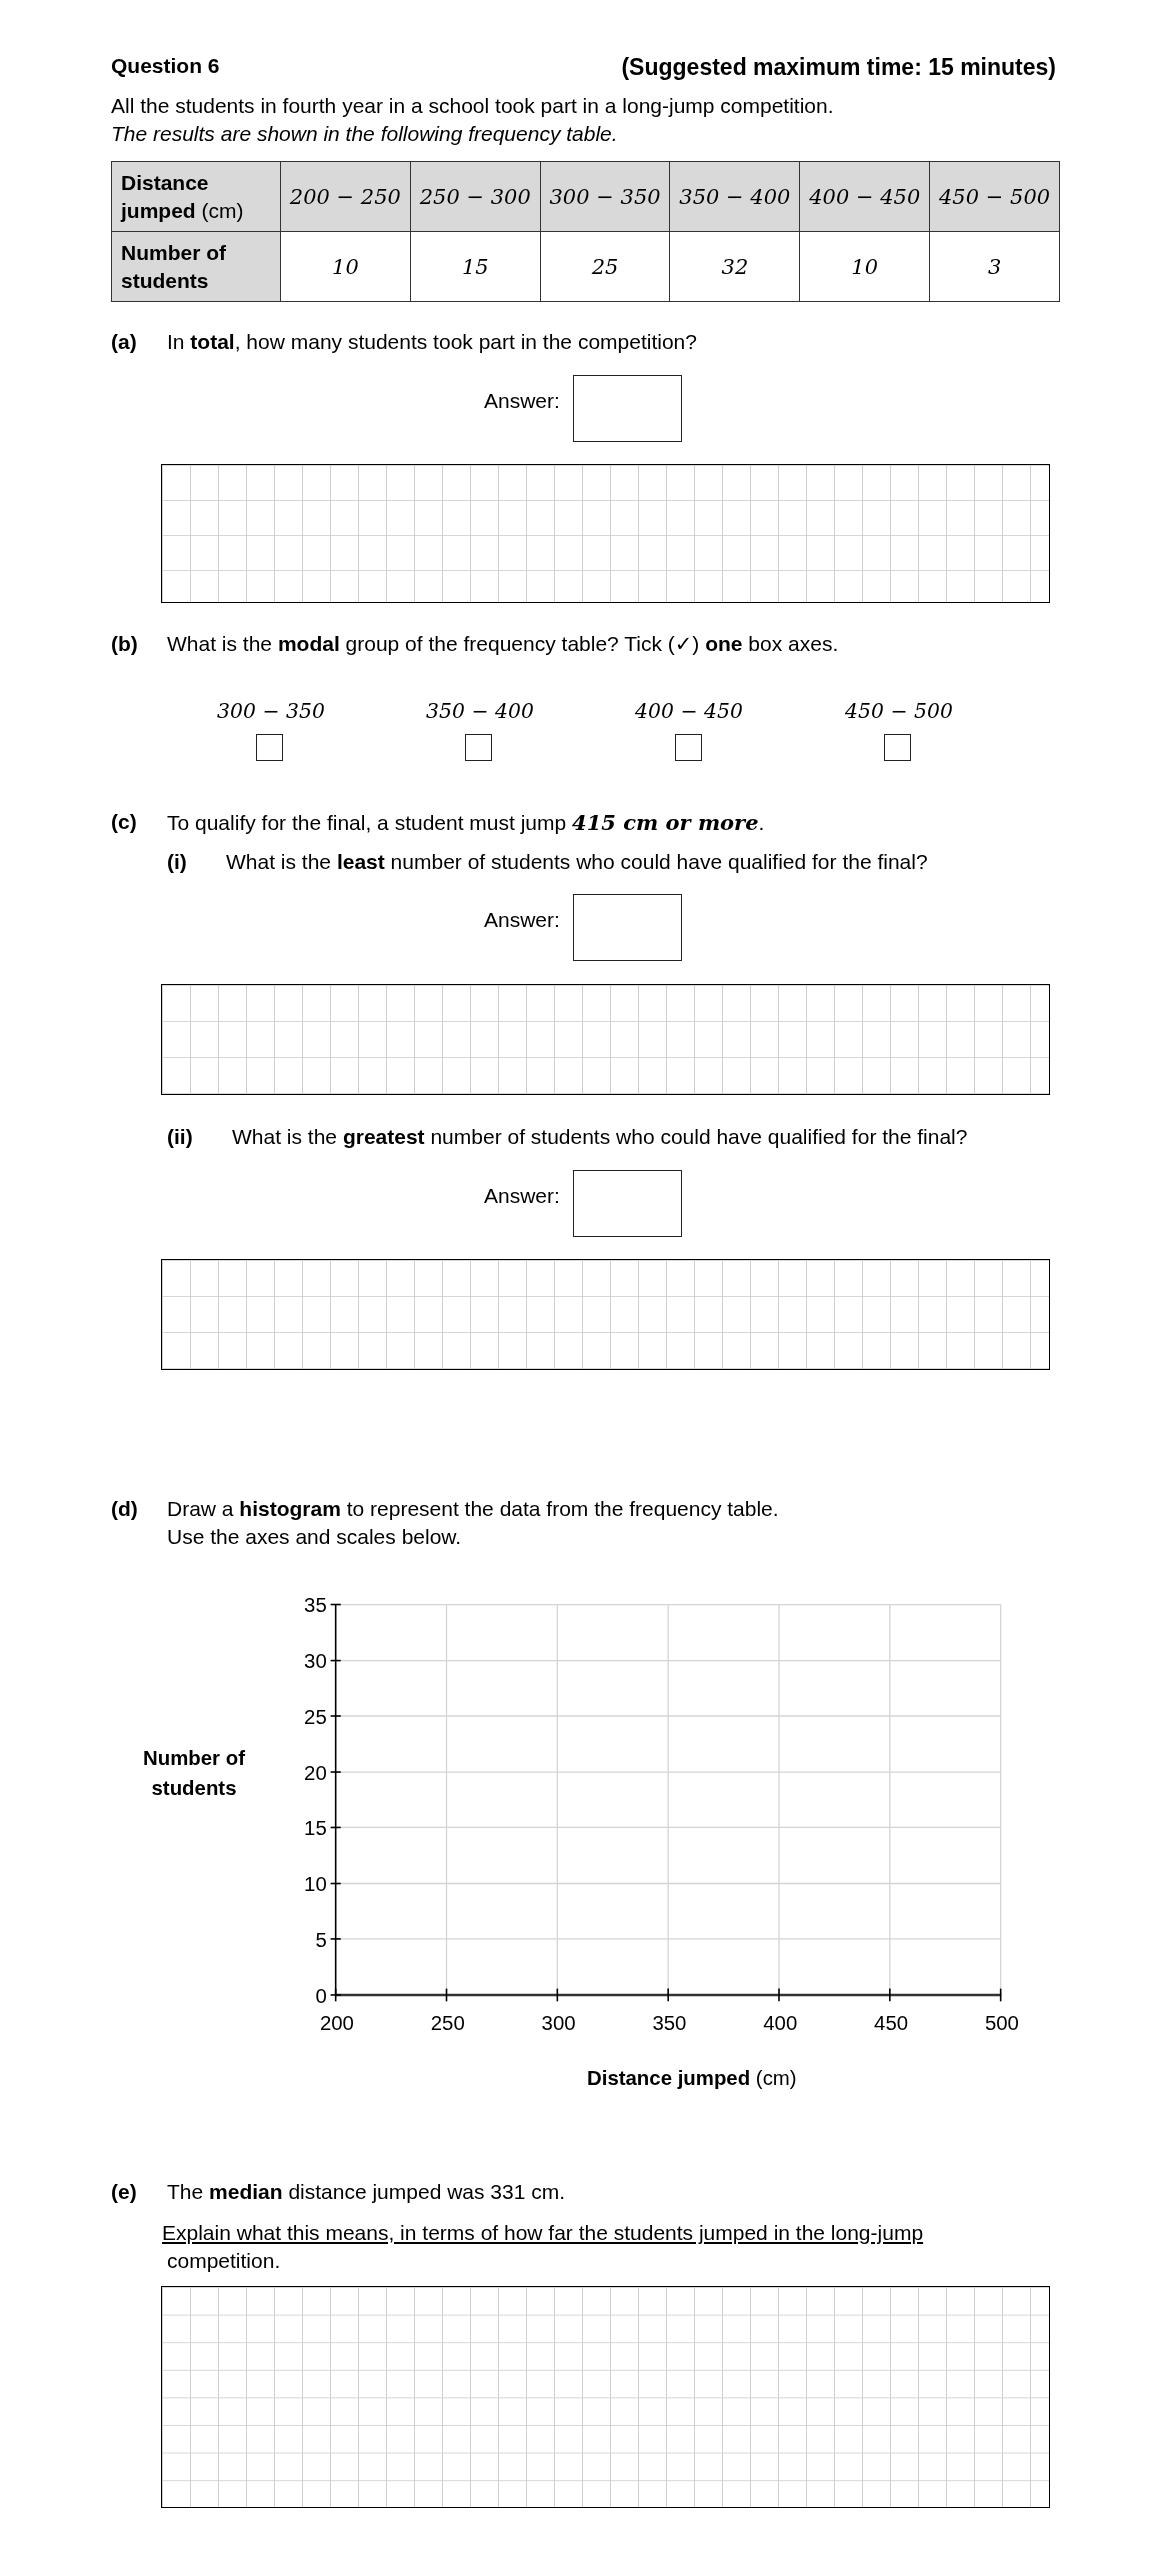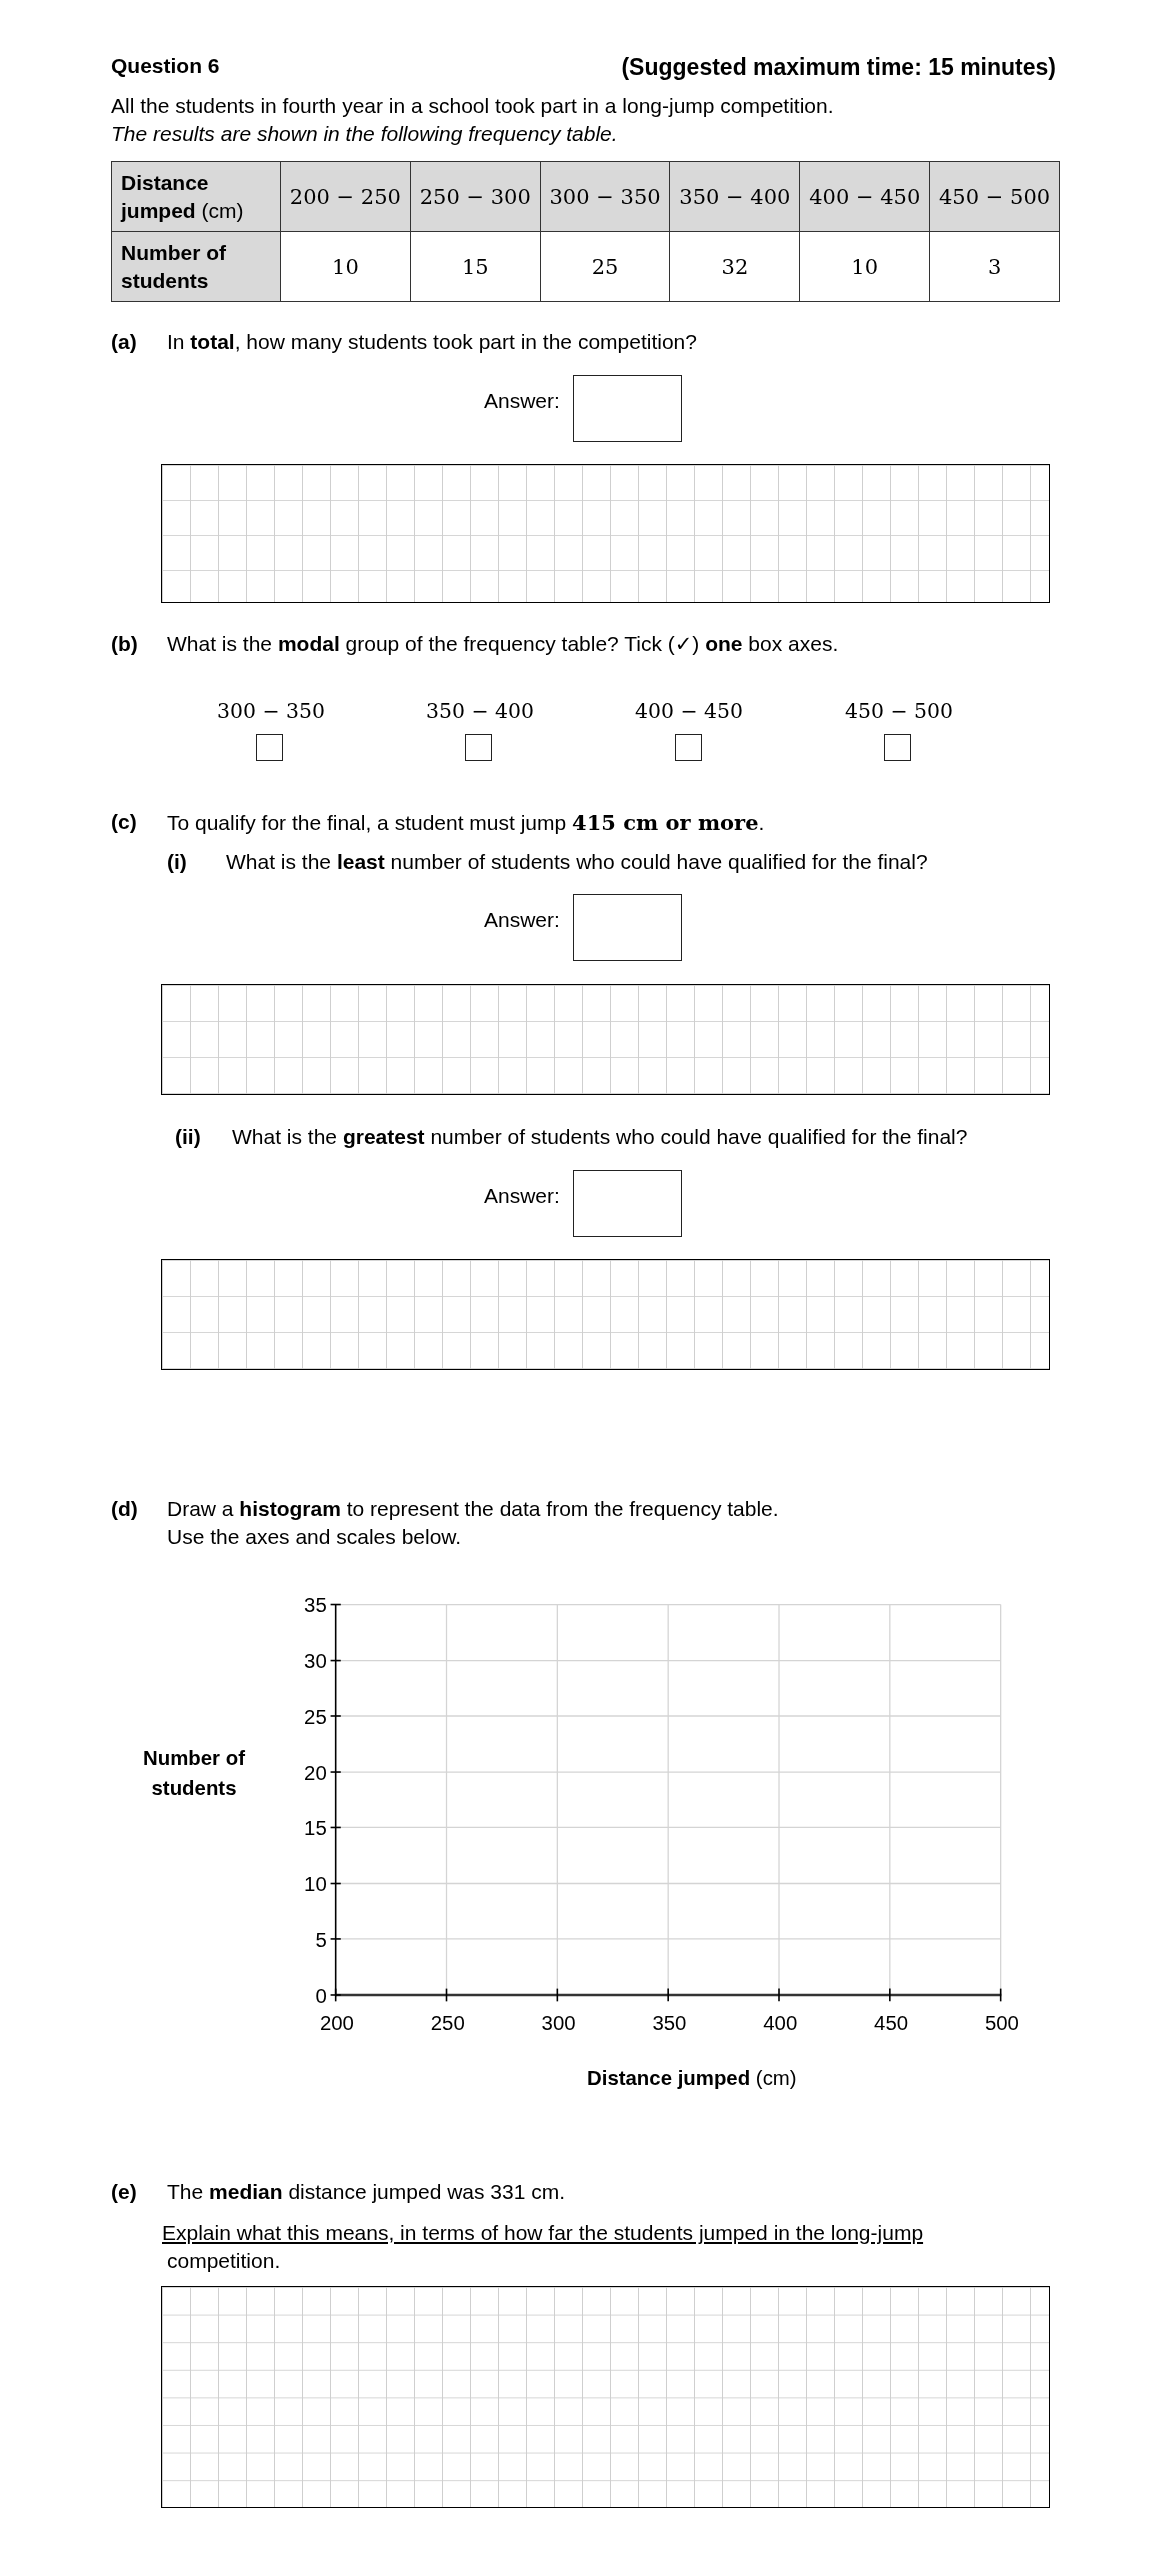--- a/index.html
+++ b/index.html
@@ -1,20 +1,20 @@
 <!DOCTYPE html>
 <html style="font-size:10.2px"><head>
 <meta charset="utf-8">
 <style>
   html, body { margin:0; padding:0; background:#ffffff; }
   body { width:1158px; height:2576px; position:relative; overflow:hidden;
          font-family:"Liberation Sans", sans-serif; color:#000; font-size:21px; }
   .abs { position:absolute; }
   b, .bold { font-weight:bold; }
-  .serif { font-family:"DejaVu Serif", serif; }
+  .serif { font-family:"DejaVu Serif", serif;font-style:italic; }
   .line { white-space:nowrap; }
 
   
   table.freq { position:absolute; left:111px; top:161px; width:949px; border-collapse:collapse; }
   table.freq td { border:1.3px solid #333; text-align:center; vertical-align:middle; font-size:21px; }
   table.freq tr { height:70px; }
   table.freq td.hdr { background:#d9d9d9; text-align:left; padding:0 9px; font-size:21px; line-height:1.3; width:150px; }
   table.freq tr.r1 td { background:#d9d9d9; }
   table.freq tr.r2 td.val { background:#fff; }
 
@@ -95,21 +95,21 @@
 </div>
 
 <div class="abs bold" style="left:167px; top:850px;">(i)</div>
 <div class="abs line" style="left:226px; top:850px;">
   <span>What is the </span><b>least</b><span> number of students who could have qualified for the final?</span>
 </div>
 <div class="abs answer-label" style="left:484px; top:908px;">Answer:</div>
 <div class="abs answer-box" style="left:573px; top:894px;"></div>
 <div class="grid" style="top:984px; height:111px; background-size:28px 100%, 100% 36px;"></div>
 
-<div class="abs bold" style="left:167px; top:1125px;margin-left:8px;">(ii)</div>
+<div class="abs bold" style="left:167px; top:1125px;">(ii)</div>
 <div class="abs line" style="left:232px; top:1125px;">
   <span>What is the </span><b>greatest</b><span> number of students who could have qualified for the final?</span>
 </div>
 <div class="abs answer-label" style="left:484px; top:1184px;">Answer:</div>
 <div class="abs answer-box" style="left:573px; top:1170px;"></div>
 <div class="grid" style="top:1259px; height:111px; background-size:28px 100%, 100% 36px;"></div>
 
 <div class="abs bold" style="left:111px; top:1497px;">(d)</div>
 <div class="abs line" style="left:167px; top:1497px;">
   <span>Draw a </span><b>histogram</b><span> to represent the data from the frequency table.</span>

